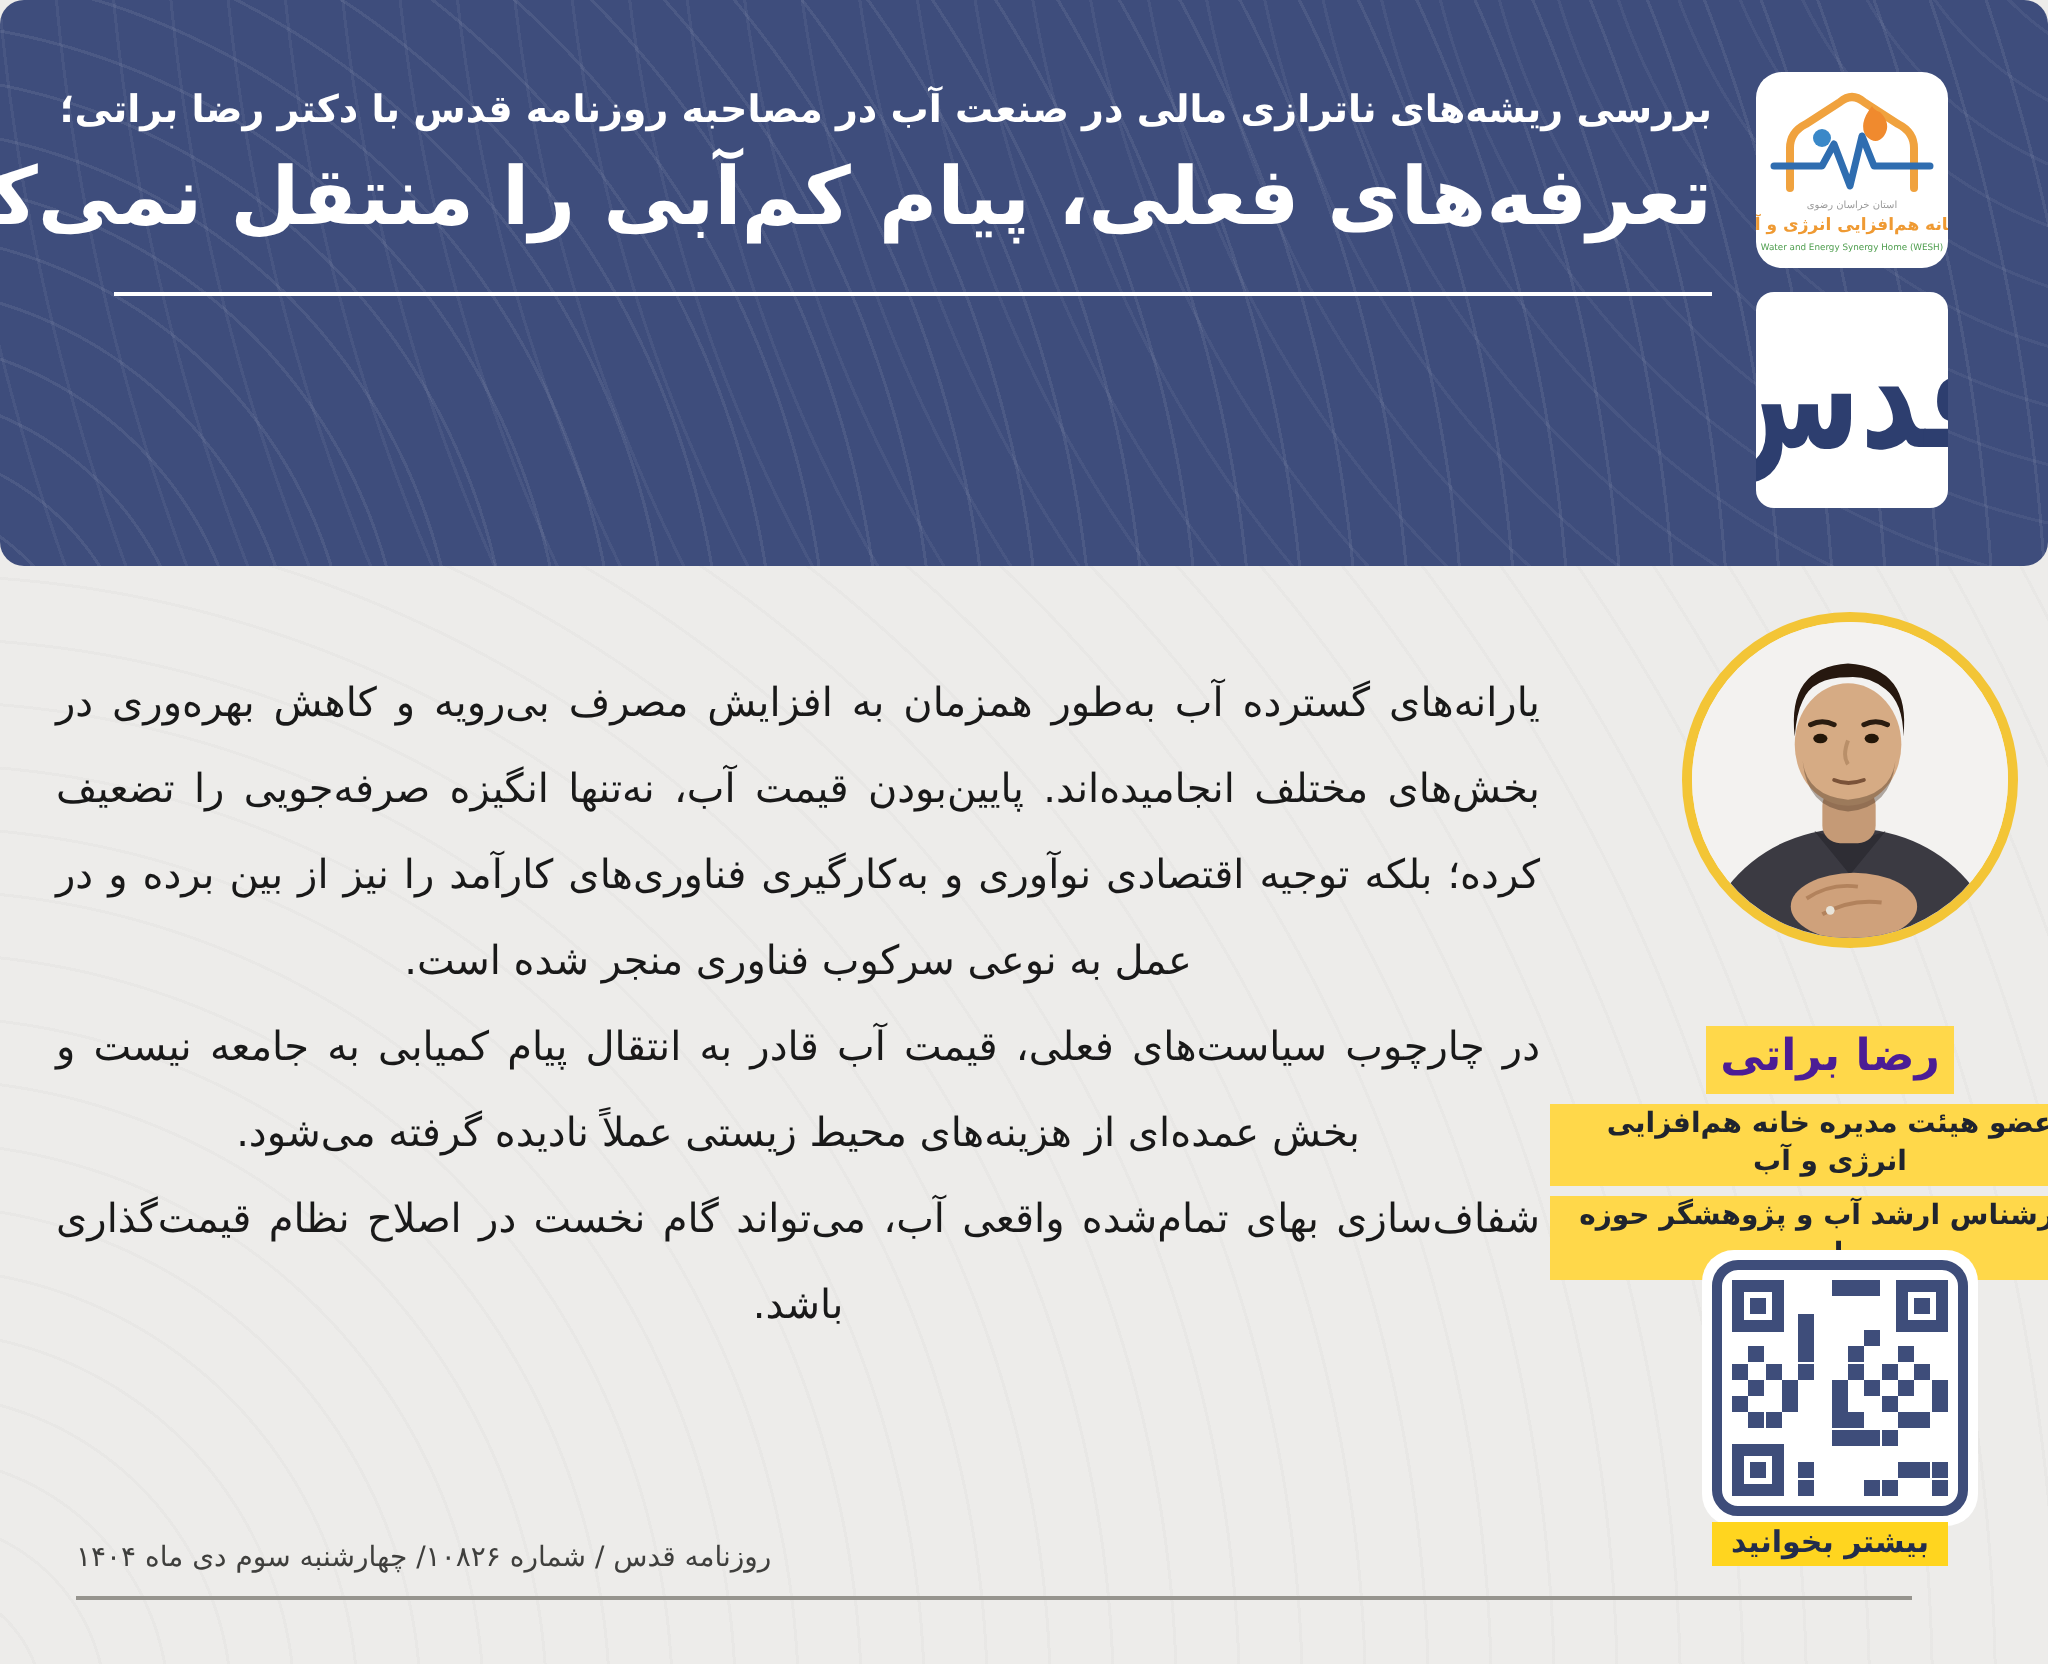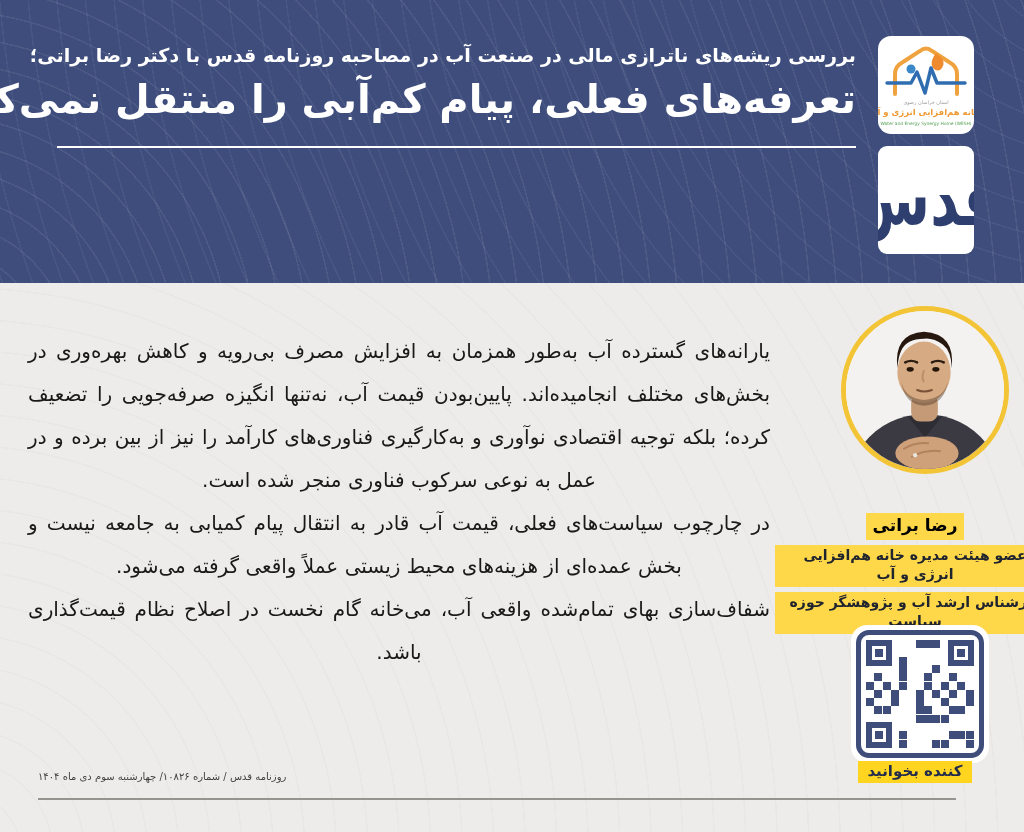--- a/index.html
+++ b/index.html
@@ -7,20 +7,21 @@
   body { font-family:"DejaVu Sans", sans-serif; }
   .card { position:relative; width:1024px; height:832px; background:#edecea; }
 
   
   .banner {
     position:absolute; left:0; top:0; width:1024px; height:283px;
     background-color:#3e4d7c;
     background-image:
       repeating-radial-gradient(circle at -6% 125%, rgba(255,255,255,0.00) 0 25px, rgba(255,255,255,0.07) 25px 26.5px),
       repeating-radial-gradient(circle at 108% -35%, rgba(255,255,255,0.00) 0 27px, rgba(255,255,255,0.05) 27px 28.5px);
+    border-radius: 12px;
   }
   .kicker {
     position:absolute; right:168px; top:44px; color:#ffffff;
     font-size:19px; font-weight:bold; white-space:nowrap; direction:rtl;
   }
   .headline {
     position:absolute; right:168px; top:76px; color:#ffffff;
     font-size:40px; font-weight:bold; white-space:nowrap; direction:rtl;
     letter-spacing:-0.5px;
   }
@@ -60,36 +61,36 @@
   .portrait {
     position:absolute; left:841px; top:23px; width:168px; height:168px;
     border:5px solid #f3c536; border-radius:50%; background:#f3f2f0; overflow:hidden;
   }
   .portrait svg { display:block; width:158px; height:158px; }
   .caption { position:absolute; left:775px; top:225px; width:280px; text-align:center; direction:rtl; }
   .hl {
     display:inline-block; background:#ffd84a; padding:1px 7px 3px; margin-top:5px;
     font-weight:bold; line-height:1.35;
   }
-  .cap-name { font-size:17px; color:#000000; }
+  .cap-name { font-size:22px; color:#4c1d95; }
   .cap-role { font-size:14px; color:#20242e; }
 
   .qr-card { position:absolute; left:851px; top:342px; width:138px; background:#fff; border-radius:16px; padding:5px; }
   .qr-frame { border:5px solid #3e4d7a; border-radius:13px; background:#fff; padding:5px; position:relative; width:128px; height:128px; }
   .qr-modules { position:relative; width:108px; height:108px; }
   .qr-cell { position:absolute; width:8px; height:8px; background:#3e4d7a; }
   .finder { position:absolute; width:26px; height:26px; border:6px solid #3e4d7a; background:#fff; }
   .finder::after { content:""; position:absolute; left:3px; top:3px; width:8px; height:8px; background:#3e4d7a; }
   .f-tl { left:0; top:0; } .f-tr { right:0; top:0; } .f-bl { left:0; bottom:0; }
 
   .read-more-wrap { position:absolute; left:775px; top:478px; width:280px; text-align:center; direction:rtl; }
   .read-more { display:inline-block; background:#ffd51f; color:#232d4b; font-weight:bold; font-size:15px; padding:1px 9px 3px; }
 
   .footer-credit {
-    position:absolute; left:38px; top:488px; color:#3f3f3d; font-size:10px;
+    position:absolute; left:38px; top:488px; color:#3f3f3d; font-size:14px;
     direction:rtl; white-space:nowrap;
   }
   .footer-rule { position:absolute; left:38px; top:515px; width:918px; height:2px; background:#96948e; }
 </style>
 </head>
 <body>
 
 <div class="card">
 
   <div class="banner">
@@ -111,22 +112,22 @@
 
     <div class="logo-box logo-quds">
       <div class="quds-word">قدس</div>
     </div>
   </div>
 
   <div class="bottom">
 
     <div class="body-text">
       <p>یارانه‌های گسترده آب به‌طور همزمان به افزایش مصرف بی‌رویه و کاهش بهره‌وری در بخش‌های مختلف انجامیده‌اند. پایین‌بودن قیمت آب، نه‌تنها انگیزه صرفه‌جویی را تضعیف کرده؛ بلکه توجیه اقتصادی نوآوری و به‌کارگیری فناوری‌های کارآمد را نیز از بین برده و در عمل به نوعی سرکوب فناوری منجر شده است.</p>
-      <p>در چارچوب سیاست‌های فعلی، قیمت آب قادر به انتقال پیام کمیابی به جامعه نیست و بخش عمده‌ای از هزینه‌های محیط زیستی عملاً واقعی گرفته می‌شود.</p>
-      <p>شفاف‌سازی بهای تمام‌شده واقعی آب، می‌خانه گام نخست در اصلاح نظام قیمت‌گذاری باشد.</p>
+      <p>در چارچوب سیاست‌های فعلی، قیمت آب قادر به انتقال پیام کمیابی به جامعه نیست و بخش عمده‌ای از هزینه‌های محیط زیستی عملاً نادیده گرفته می‌شود.</p>
+      <p>شفاف‌سازی بهای تمام‌شده واقعی آب، می‌تواند گام نخست در اصلاح نظام قیمت‌گذاری باشد.</p>
     </div>
 
     <div class="portrait">
       <svg viewBox="0 0 160 160">
         <rect width="160" height="160" fill="#f3f2f0"></rect>
         <path d="M18 160 L18 134 Q40 106 80 104 Q120 106 142 134 L142 160 Z" fill="#3b3a42"></path>
         <path d="M62 106 L80 128 L98 106 L80 112 Z" fill="#2e2d34"></path>
         <rect x="66" y="84" width="27" height="28" rx="9" fill="#c59a76"></rect>
         <ellipse cx="79" cy="62" rx="27" ry="31" fill="#d6ab84"></ellipse>
         <path d="M52 58 Q48 23 79 21 Q111 23 107 58 Q107 41 98 34 Q89 27 79 28 Q61 28 56 40 Q53 46 52 58 Z" fill="#26180f"></path>
@@ -199,19 +200,19 @@
             <div class="qr-cell" style="left: 99.6px; top: 91.3px;"></div>
             <div class="qr-cell" style="left: 33.2px; top: 99.6px;"></div>
             <div class="qr-cell" style="left: 66.4px; top: 99.6px;"></div>
             <div class="qr-cell" style="left: 74.7px; top: 99.6px;"></div>
             <div class="qr-cell" style="left: 99.6px; top: 99.6px;"></div>
           </div>
       </div>
     </div>
 
     <div class="read-more-wrap">
-      <span class="read-more">کننده بخوانید</span>
+      <span class="read-more">بیشتر بخوانید</span>
     </div>
 
     <div class="footer-credit">روزنامه قدس / شماره ۱۰۸۲۶/ چهارشنبه سوم دی ماه ۱۴۰۴</div>
     <div class="footer-rule"></div>
   </div>
 </div>
 
 </body></html>

